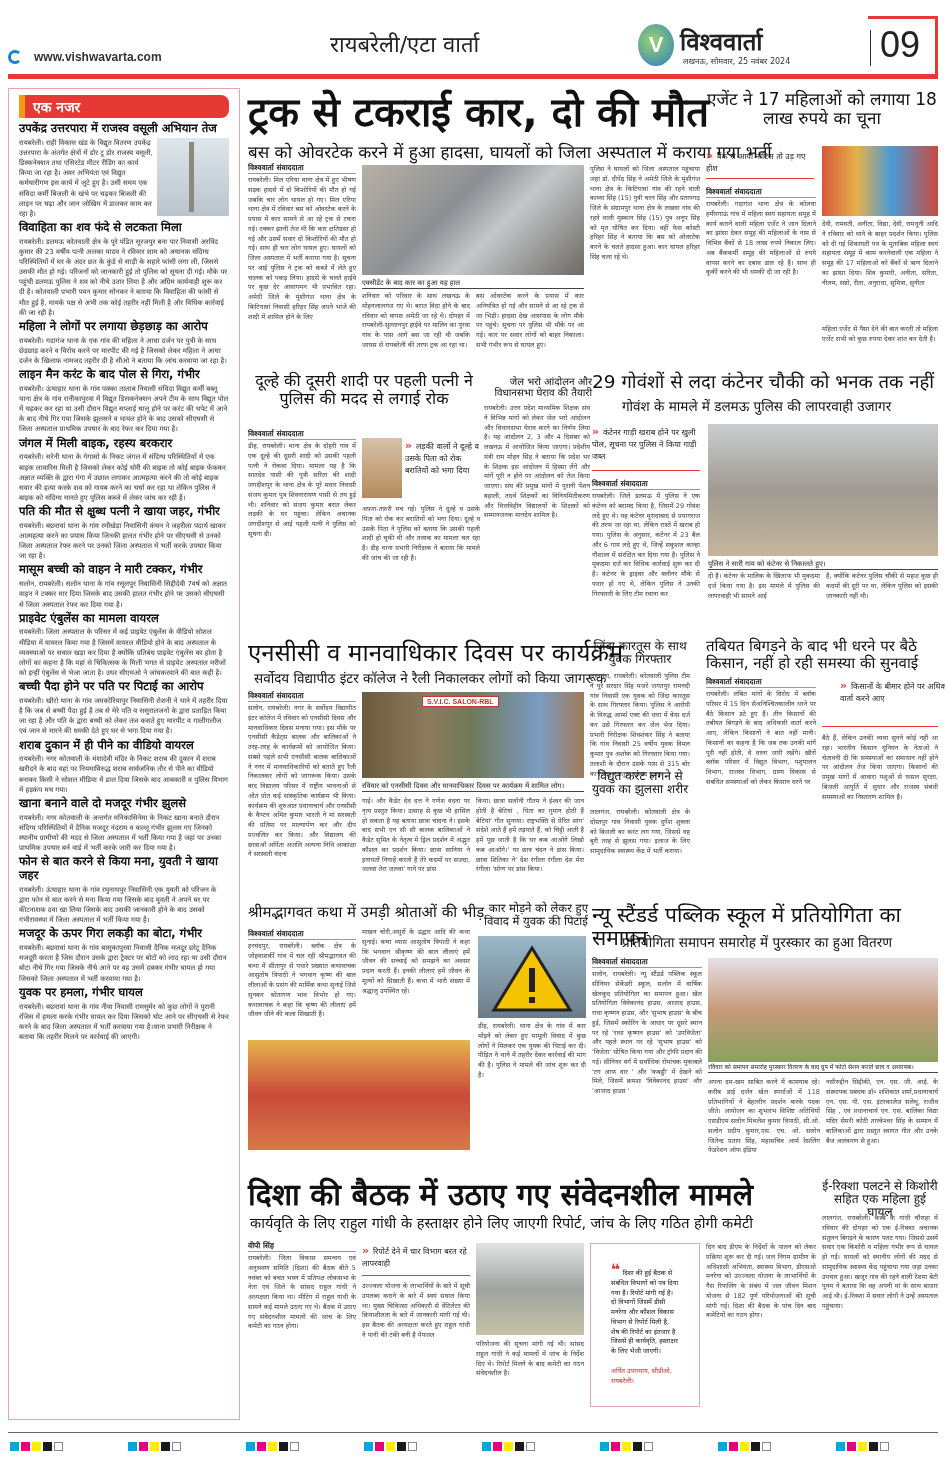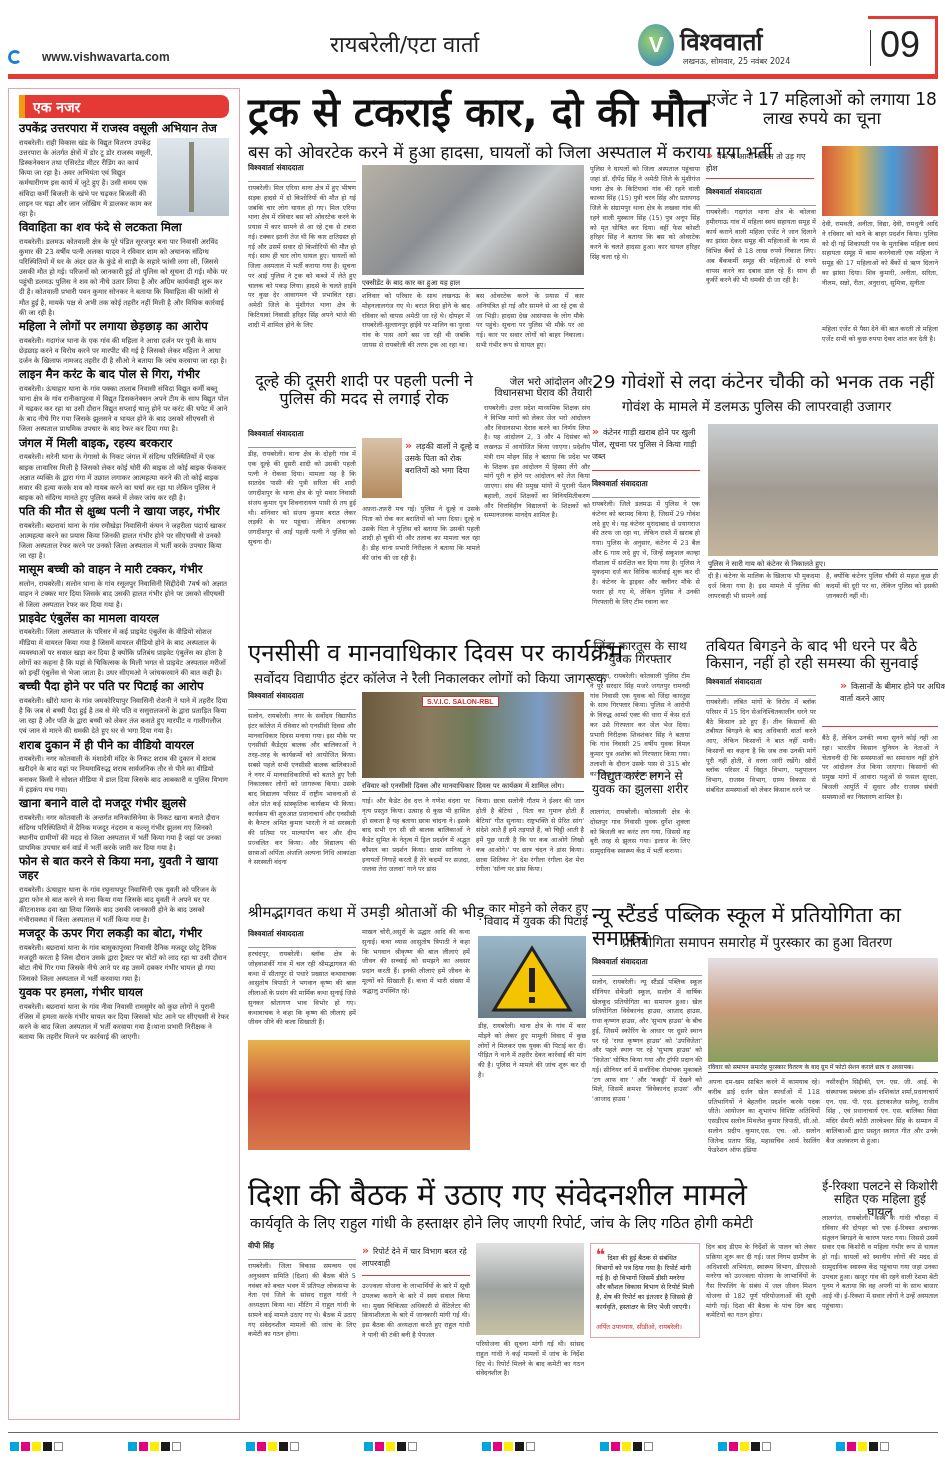--- a/index.html
+++ b/index.html
@@ -1,46 +1,46 @@
 <!DOCTYPE html>
 <html><head>
 <meta charset="utf-8">
 <style>
 *{box-sizing:border-box;margin:0;padding:0}
 body{width:945px;height:1473px;background:#fff;font-family:"DejaVu Sans","Liberation Sans",sans-serif;color:#222;position:relative;overflow:hidden}
 .abs{position:absolute}
-.hdr-url{left:8px;top:50px;font-size:12px;font-weight:bold;color:#333;font-family:"Liberation Sans",sans-serif;display:flex;align-items:center;gap:20px}
+.hdr-url{left:8px;top:50px;font-size:12px;font-weight:bold;color:#333;font-family:"Liberation Sans",sans-serif;display:flex;align-items:center;gap:12px}
 .ie{width:14px;height:14px;border-radius:50%;border:3px solid #1a7fd4;border-right-color:transparent;display:inline-block}
 .hdr-sec{left:330px;top:28px;font-size:22px;color:#222}
 .logo{left:638px;top:24px;width:36px;height:42px;border-radius:50%;background:radial-gradient(circle at 40% 40%,#9bd36b,#2a7cc7);color:#fff;font-weight:bold;font-size:22px;display:flex;align-items:center;justify-content:center;font-family:"Liberation Sans",sans-serif}
 .brand{left:680px;top:24px;font-size:24px;font-weight:bold;color:#222}
 .dateline{left:683px;top:55px;font-size:8px;color:#333}
 .pgbox{left:868px;top:16px;width:70px;height:58px;border-top:3px solid #e53935;border-right:3px solid #e53935}
 .pgnum{left:880px;top:24px;font-size:36px;color:#222;font-family:"Liberation Sans",sans-serif}
 .pgsep{left:870px;top:30px;width:1px;height:36px;background:#333}
 .redbar{left:8px;top:74px;width:930px;height:5px;background:#e53935}
 .side{left:8px;top:88px;width:232px;height:1332px;border:1px solid #e8a4ad;padding:6px 10px;overflow:hidden}
 .eknazar{background:#e53935;color:#fff;font-size:14px;font-weight:bold;padding:2px 8px;border-radius:0 8px 8px 0;border-left:6px solid #f39c12;margin-bottom:4px}
 .sh{font-size:11.5px;font-weight:bold;color:#111;margin:2px 0 2px;line-height:1.2}
 .sp{font-size:7px;line-height:1.45;color:#333;margin-bottom:2px}
 .pole{float:right;width:72px;height:78px;background:linear-gradient(#dfe6ec,#b9c4cc);margin:0 0 2px 4px;position:relative}
 .pole::after{content:"";position:absolute;left:32px;top:4px;width:5px;height:70px;background:#8a8a7a}
 .h1{font-weight:bold;color:#111;line-height:1.1}
 .sub{color:#111;line-height:1.2}
-.by{font-size:7.5px;font-weight:bold;border-bottom:1px solid #999;padding-bottom:9px;margin-bottom:2px}
+.by{font-size:7.5px;font-weight:bold;border-bottom:1px solid #999;padding-bottom:1px;margin-bottom:2px}
 .txt{font-size:6.5px;line-height:1.5;color:#444;text-align:justify}
 .photo{background:#999}
 .cap{font-size:7px;color:#222;border-bottom:1px solid #444;padding:1px 0}
 .pull{font-size:8px;color:#222;line-height:1.4}
 .pull::before{content:"» ";color:#e53935;font-weight:bold;font-size:11px}
 .redline{height:1px;background:#e53935}
 .cmyk{top:1442px;display:flex;gap:2px;align-items:center}
 .cmyk span{width:9px;height:9px;display:inline-block}
 .bottomline{left:8px;top:1432px;width:930px;height:1px;background:#666}
-.quote{border:1px solid #e8a4ad;padding:5px;font-size:6.5px;line-height:1.5}
+.quote{border:1px solid #e8a4ad;padding:20px;font-size:6.5px;line-height:1.5}
 .qm{color:#e53935;font-size:16px;font-weight:bold;line-height:.8}
 </style>
 </head>
 <body>
 
 <div class="abs hdr-url">
     <span class="ie"></span>
     <span>www.vishwavarta.com</span>
   </div>
 <div class="abs hdr-sec">रायबरेली/एटा वार्ता</div>
@@ -185,21 +185,21 @@
 <div class="abs sub" style="left:622px;top:934px;font-size:13.5px;">प्रतियोगिता समापन समारोह में पुरस्कार का हुआ वितरण</div>
 <div class="abs" style="left:592px;top:956px;width:110px;">
   <div class="by">विश्ववार्ता संवाददाता</div>
   <div class="txt">सलोन, रायबरेली। न्यू स्टैंडर्ड पब्लिक स्कूल सीनियर सेकेंडरी स्कूल, सलोन में वार्षिक खेलकूद प्रतियोगिता का समापन हुआ। खेल प्रतियोगिता विवेकानंद हाउस, आजाद हाउस, राधा कृष्णन हाउस, और 'सुभाष हाउस' के बीच हुई, जिसमें स्कोरिंग के आधार पर दूसरे स्थान पर रहे 'राधा कृष्णन हाउस' को 'उपविजेता' और पहले स्थान पर रहे 'सुभाष हाउस' को 'विजेता' घोषित किया गया और ट्रॉफी प्रदान की गई। सीनियर वर्ग में सर्वाधिक रोमांचक मुकाबले 'टग आफ वार ' और 'कबड्डी' में देखने को मिले, जिसमें क्रमशः 'विवेकानंद हाउस' और 'आजाद हाउस '</div>
 </div>
 <div class="abs photo" style="left:708px;top:958px;width:230px;height:104px;background:linear-gradient(#e6dfe6,#c89a7a 50%,#8aa060);"></div>
 <div class="abs cap" style="left:708px;top:1062px;width:230px;font-size:6px;">रविवार को समापन समारोह पुरस्कार वितरण के बाद ग्रुप में फोटो सेशन कराते छात्र व अध्यापक।</div>
 <div class="abs txt" style="left:708px;top:1078px;width:112px;">अपना दम-खम साबित करने में कामयाब रहे। करीब डाई दर्जन खेल स्पर्धाओं में 118 प्रतिभागियों ने बेहतरीन प्रदर्शन करके पदक जीते। आयोजन का शुभारंभ विशिष्ट अतिथियों एसडीएम सलोन मिथलेश कुमार त्रिपाठी, सी.ओ. सलोन प्रदीप कुमार,एस. एच. ओ. सलोन जितेन्द्र प्रताप सिंह, महासचिव आर्म रेसलिंग फेडरेशन ऑफ इंडिया</div>
 <div class="abs txt" style="left:826px;top:1078px;width:112px;">नसीरुद्दीन सिद्दीकी, एन. एस. जी. आई. के संस्थापक प्रबंधक डॉ० शशिकांत शर्मा,प्रधानाचार्य एन. एस. पी. एस. इंटरकालेज सलेथू, राजीव सिंह , एवं प्रधानाचार्य एन. एस. बालिका विद्या मंदिर सेमरी कोठी तारकेश्वर सिंह के सम्मान में बालिकाओं द्वारा प्रस्तुत स्वागत गीत और उनके बैज अलंकरण से हुआ।</div>
 
-<div class="abs h1" style="left:248px;top:1178px;font-size:30px;font-weight:normal;">दिशा की बैठक में उठाए गए संवेदनशील मामले</div>
+<div class="abs h1" style="left:248px;top:1178px;font-size:30px;font-weight:bold;">दिशा की बैठक में उठाए गए संवेदनशील मामले</div>
 <div class="abs sub" style="left:250px;top:1215px;font-size:14.5px;">कार्यवृति के लिए राहुल गांधी के हस्ताक्षर होने लिए जाएगी रिपोर्ट, जांच के लिए गठित होगी कमेटी</div>
 <div class="abs" style="left:248px;top:1240px;width:108px;">
   <div class="by">वीपी सिंह</div>
   <div class="txt">रायबरेली। जिला विकास समन्वय एवं अनुश्रवण समिति (दिशा) की बैठक बीते 5 नवंबर को बचत भवन में प्रतिपक्ष लोकसभा के नेता एवं जिले के सांसद राहुल गांधी ने अध्यक्षता किया था। मीटिंग में राहुल गांधी के सामने कई मामले उठाए गए थे। बैठक में उठाए गए संवेदनशील मामलों की जांच के लिए कमेटी का गठन होगा।</div>
 </div>
 <div class="abs pull" style="left:362px;top:1243px;width:108px;">रिपोर्ट देने में चार विभाग बरत रहे लापरवाही</div>
 <div class="abs redline" style="left:362px;top:1275px;width:108px;"></div>
 <div class="abs txt" style="left:362px;top:1282px;width:108px;">उज्ज्वला योजना के लाभार्थियों के बारे में सूची उपलब्ध कराने के बारे में स्वयं सवाल किया था। मुख्य चिकित्सा अधिकारी से वेंटिलेटर की क्रियाशीलता के बारे में जानकारी मांगी गई थी। इस बैठक की अध्यक्षता करते हुए राहुल गांधी ने पानी की टंकी बनी है पेयजल</div>
 <div class="abs photo" style="left:476px;top:1243px;width:108px;height:92px;background:linear-gradient(#e1e3e3,#9ea3a0 50%,#c7c2a6);"></div>
 <div class="abs txt" style="left:476px;top:1340px;width:108px;">परियोजना की सूचना मांगी गई थी। सांसद राहुल गांधी ने कई मामलों में जांच के निर्देश दिए थे। रिपोर्ट मिलने के बाद कमेटी का गठन संवेदनशील है।</div>

